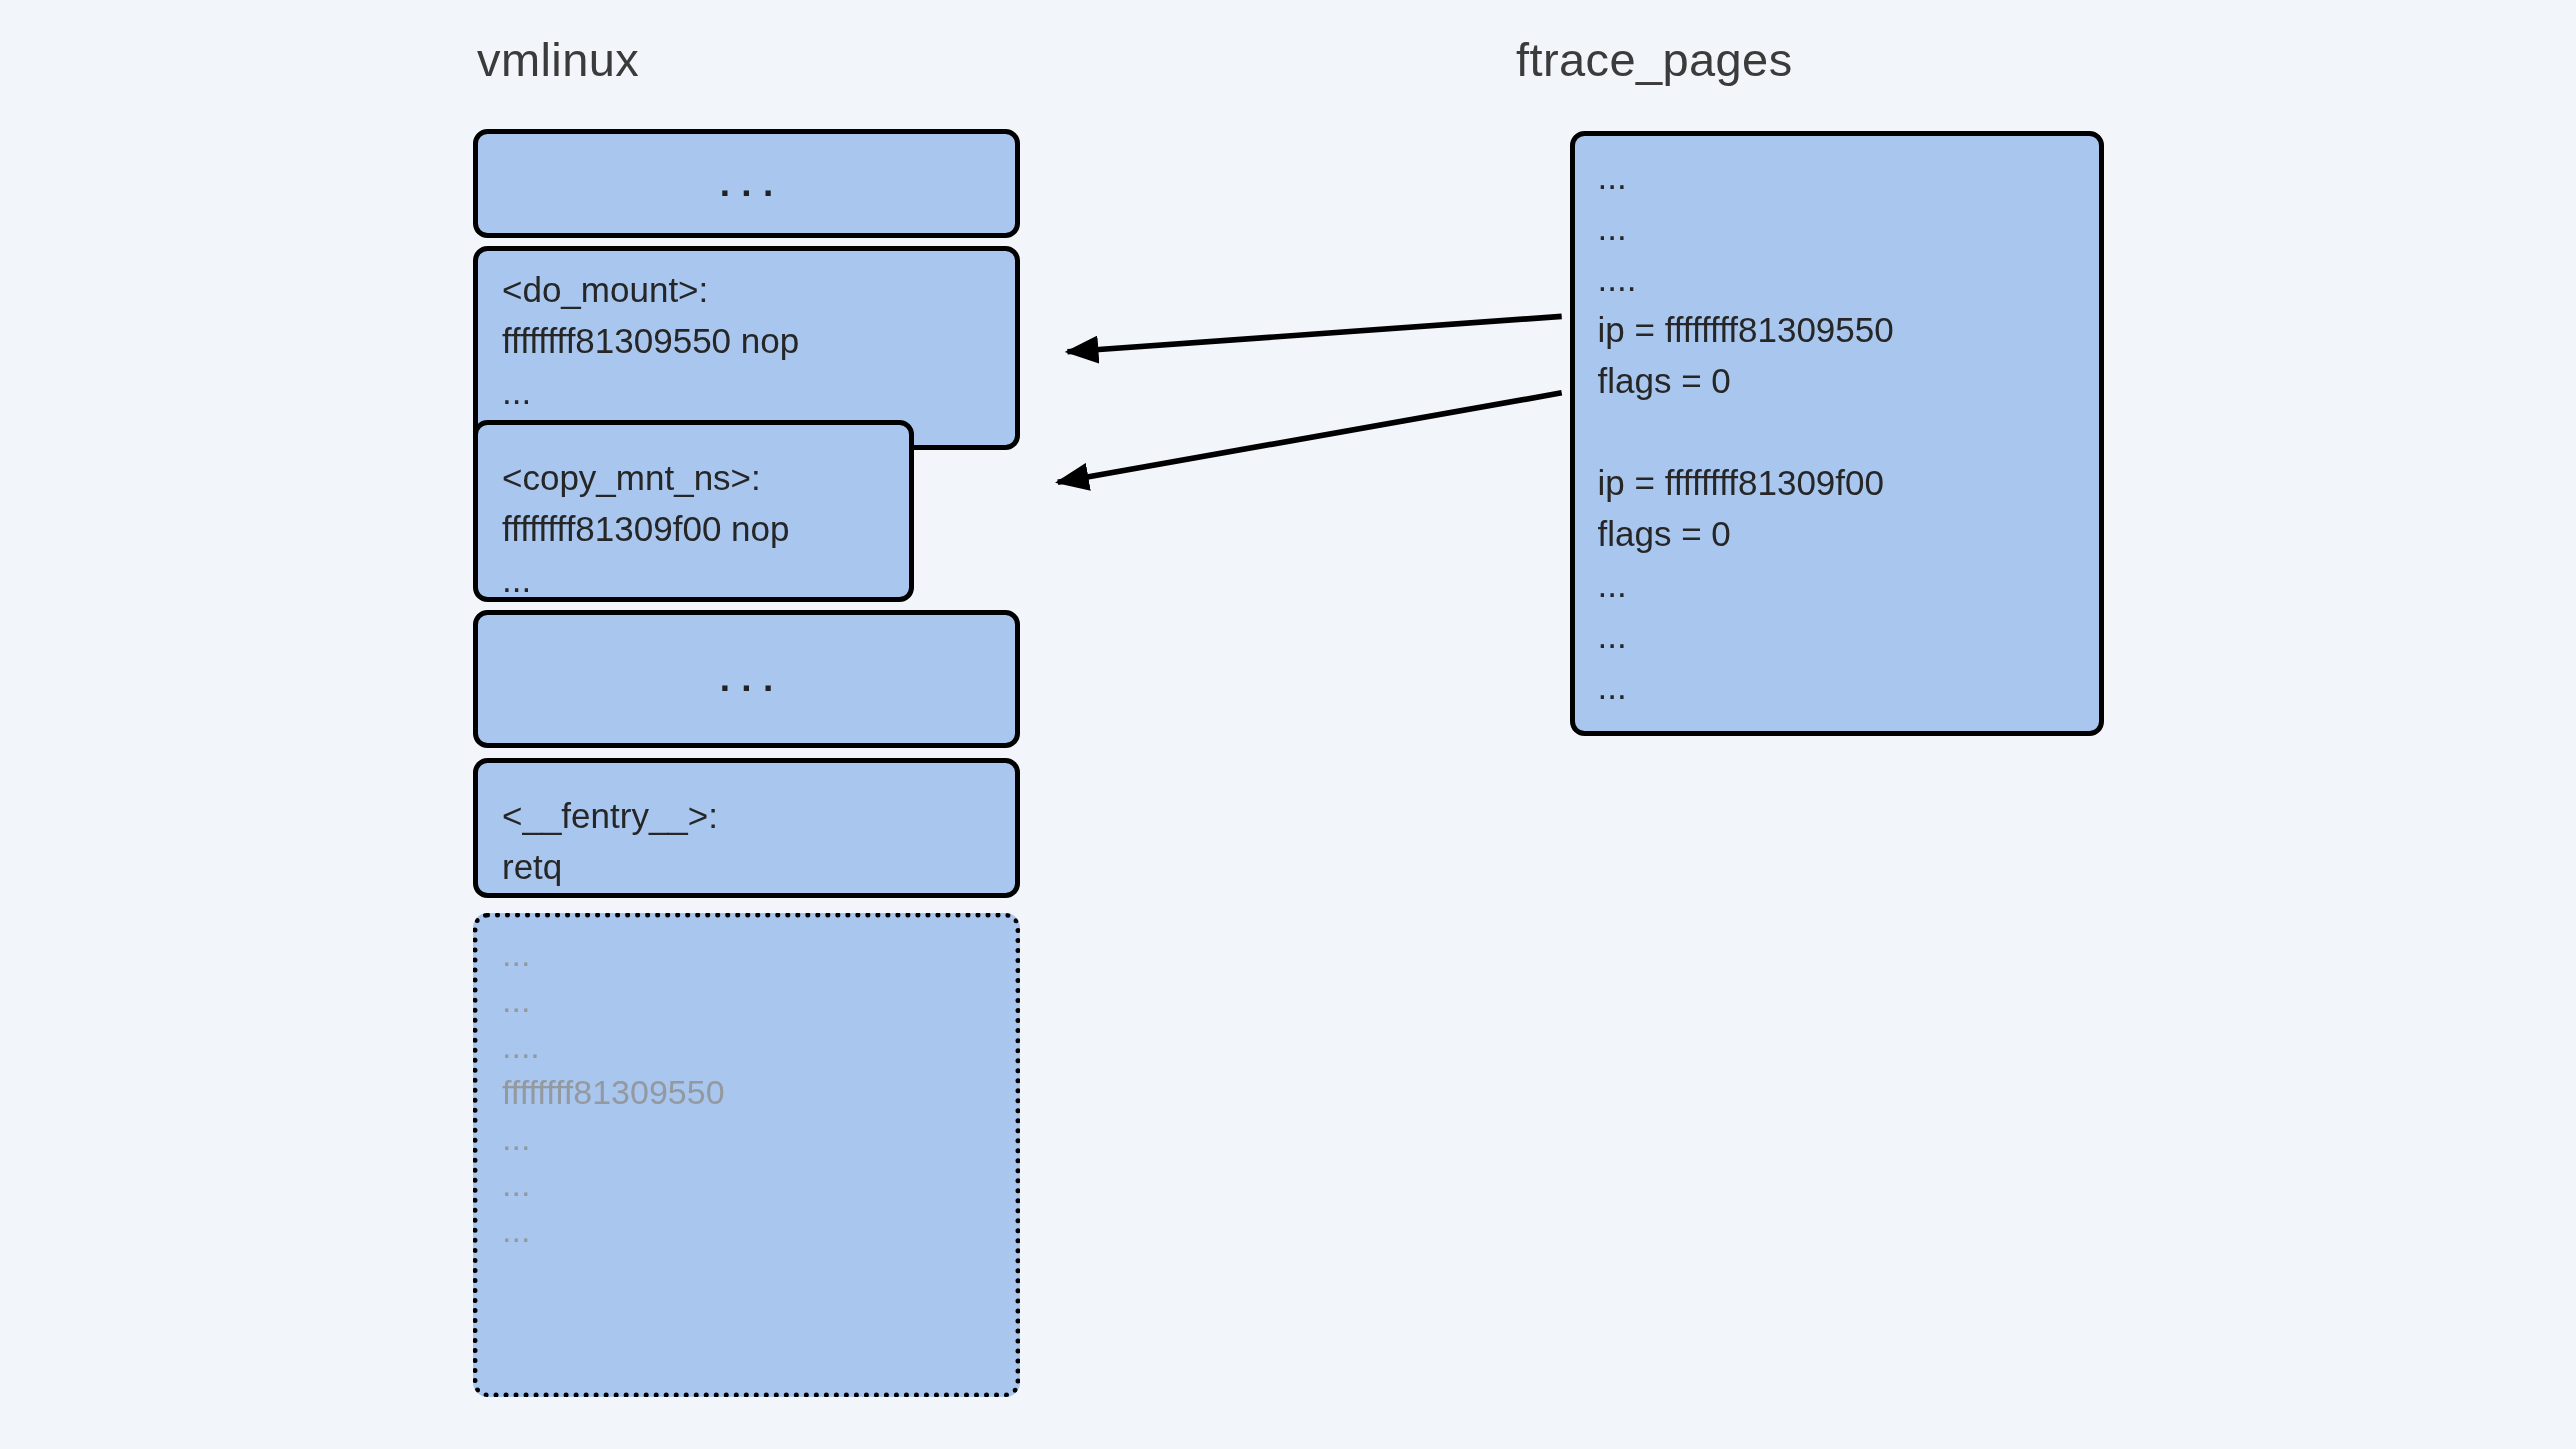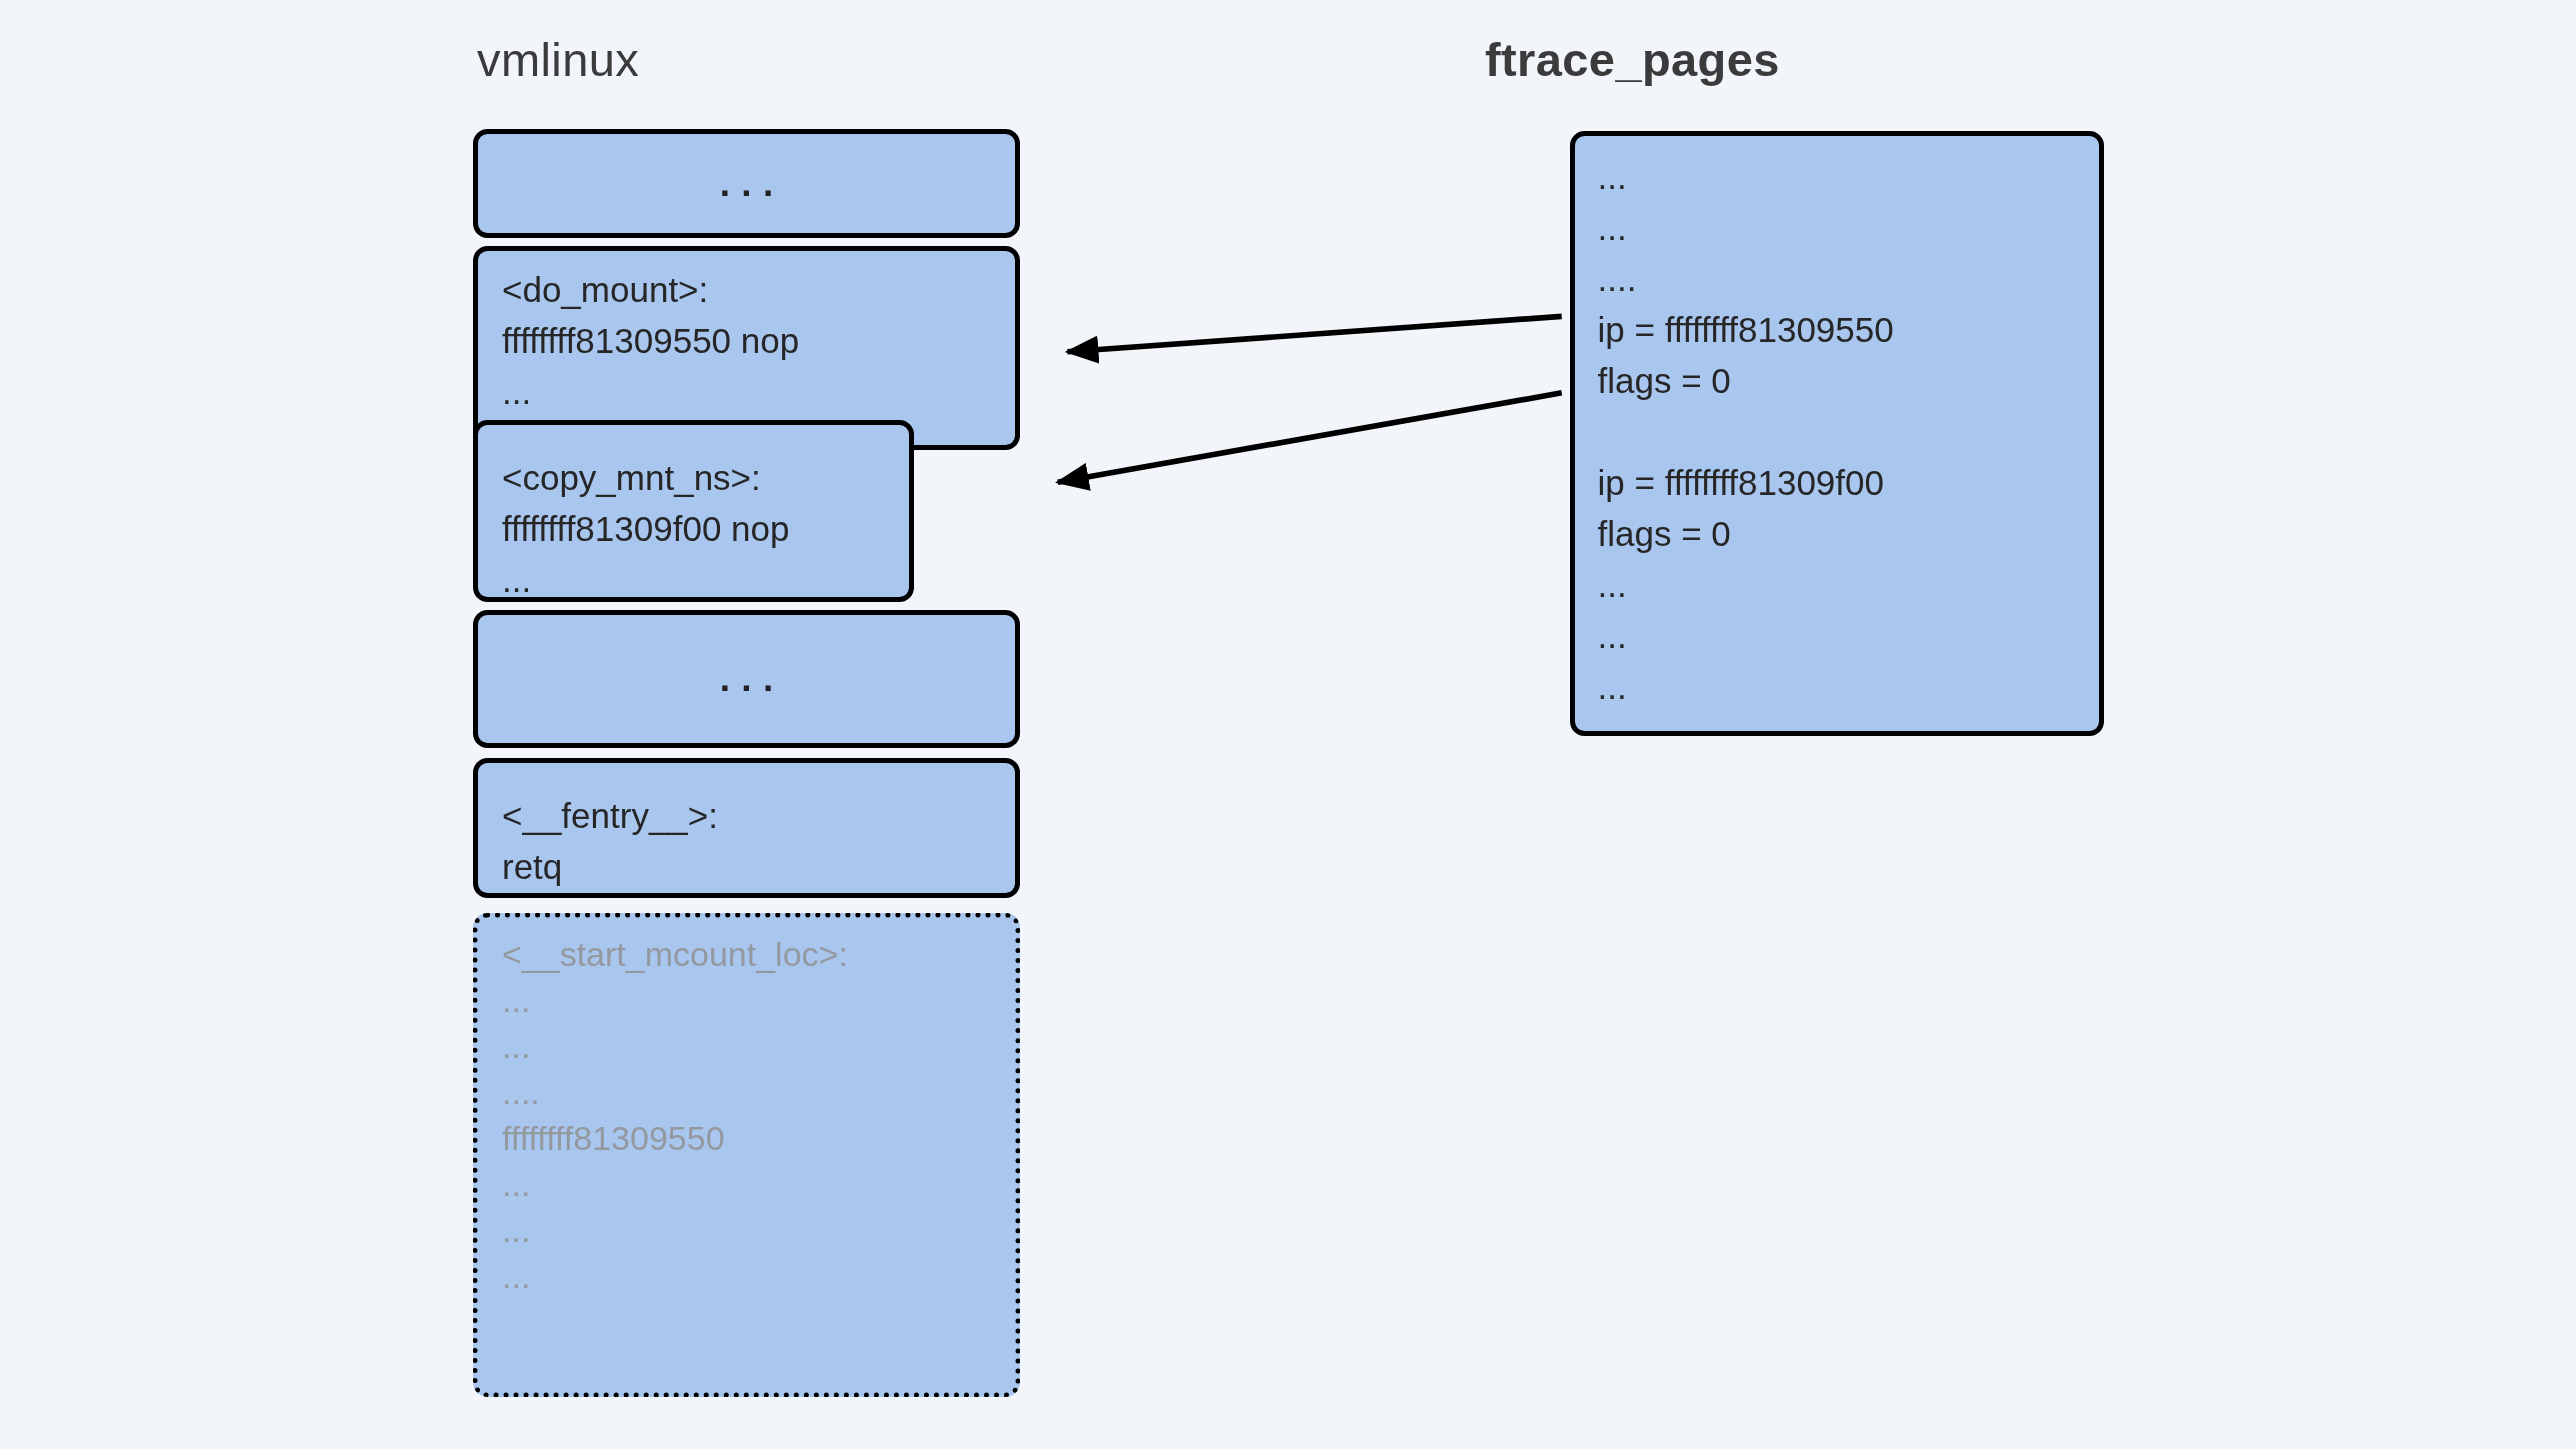--- a/index.html
+++ b/index.html
@@ -12,21 +12,21 @@
     overflow: hidden;
   }
   .diagram-title {
     position: absolute;
     font-size: 47px;
     color: #3b3b3b;
     letter-spacing: 0.4px;
     white-space: nowrap;
   }
   .title-vmlinux   { left: 477px; top: 32px; }
-  .title-ftrace    { left: 1485px; top: 32px; font-weight: bold; }
+  .title-ftrace    { left: 1516px; top: 32px; }
 
   .box {
     position: absolute;
     background: #a8c6ee;
     border: 5.6px solid #000000;
     border-radius: 14.5px;
     box-sizing: border-box;
     color: #262626;
     font-size: 35px;
   }
@@ -94,21 +94,20 @@
   </div>
 
   <div class="box vm-e-mid center-ellipsis">...</div>
 
   <div class="box vm-fentry pad-b">
     <div class="line">&lt;__fentry__&gt;:</div>
     <div class="line">retq</div>
   </div>
 
   <div class="box dotted vm-mcount">
-    <div class="mline">&lt;__start_mcount_loc&gt;:</div>
     <div class="mline">...</div>
     <div class="mline">...</div>
     <div class="mline">....</div>
     <div class="mline">ffffffff81309550</div>
     <div class="mline">...</div>
     <div class="mline">...</div>
     <div class="mline">...</div>
   </div>
 
   <div class="box ft-box">

